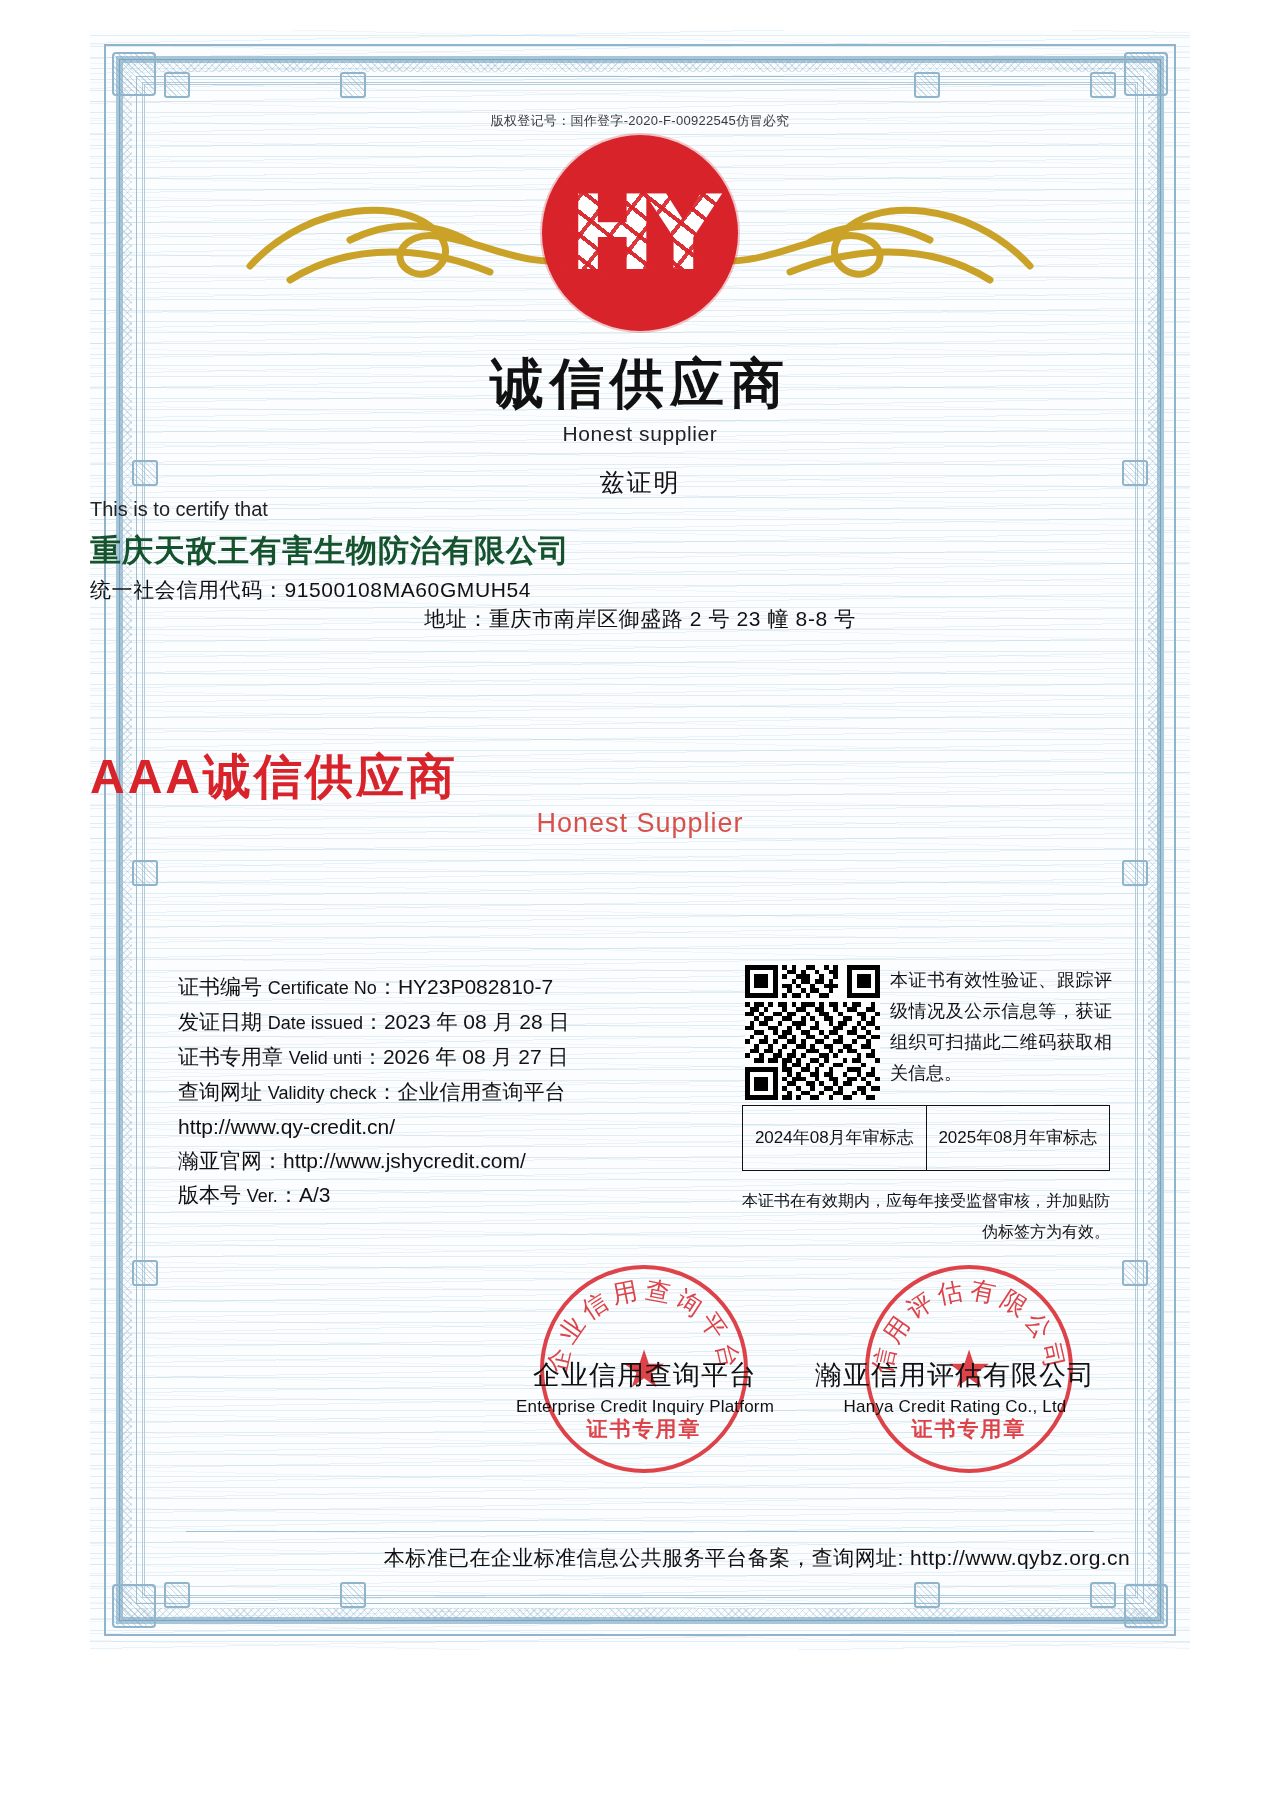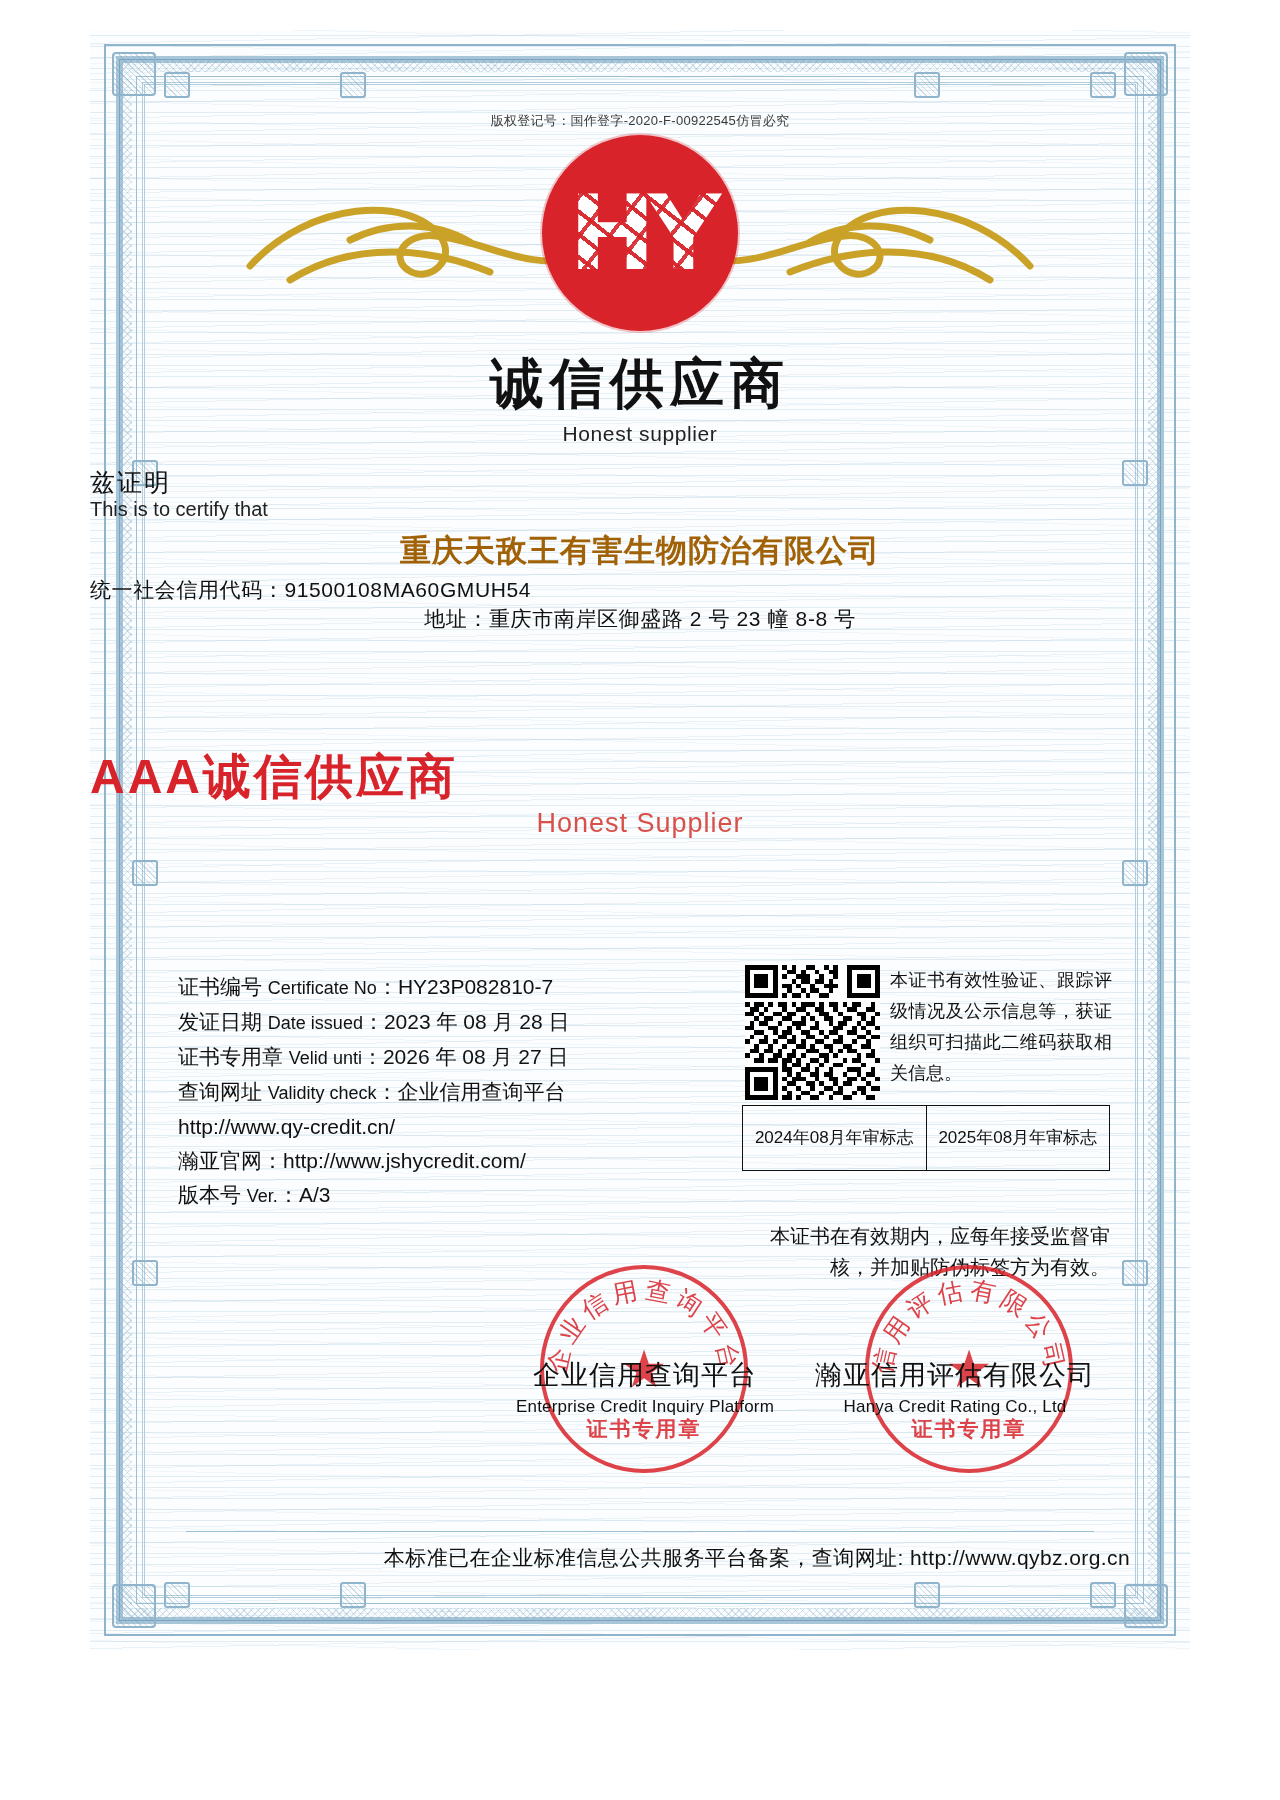--- a/index.html
+++ b/index.html
@@ -141,30 +141,30 @@
 
   .title-cn{
     position:absolute;top:318px;left:0;right:0;text-align:center;
     font-size:54px;letter-spacing:6px;color:#111;font-weight:600;
   }
   .title-en{
     position:absolute;top:392px;left:0;right:0;text-align:center;
     font-size:21px;color:#222;letter-spacing:.6px;
   }
   .certify-cn{
-    position:absolute;top:436px;left:0;right:0;text-align:left;
+    position:absolute;top:436px;left:0;right:0;text-align:center;
     font-size:25px;color:#111;letter-spacing:2px;
   }
   .certify-en{
     position:absolute;top:468px;left:0;right:0;
     font-size:20px;color:#222;
   }
   .company{
-    position:absolute;top:500px;left:0;right:0;text-align:center;
-    font-size:31px;font-weight:bold;color:#a16207;letter-spacing:1px;
+    position:absolute;top:500px;left:0;right:0;text-align:left;
+    font-size:31px;font-weight:bold;color:#14532d;letter-spacing:1px;
   }
   .credit-code{
     position:absolute;top:546px;left:0;right:0;
     font-size:21px;color:#111;letter-spacing:.6px;
   }
   .address{
     position:absolute;top:575px;left:0;right:0;text-align:center;
     font-size:21px;color:#111;letter-spacing:.6px;
   }
   .award-cn{
@@ -204,21 +204,21 @@
   }
   .annual .box{
     flex:1;border:1px solid #111;height:64px;
     display:flex;flex-direction:row;align-items:center;justify-content:center;
     font-size:17px;color:#111;line-height:24px;
   }
   .annual .box+.box{border-left:none;}
 
   .annual-note{
     position:absolute;left:652px;top:1155px;width:368px;
-    font-size:20px;line-height:31px;color:#111;text-align:right;margin-top:36px;
+    font-size:16px;line-height:31px;color:#111;text-align:right;
   }
 
   
   .stamp-wrap{position:absolute;}
   .stamp{
     position:absolute;width:200px;height:200px;border-radius:50%;
     border:4px solid #d8232a;opacity:.85;
   }
   .stamp .arc-text{
     position:absolute;inset:0;

